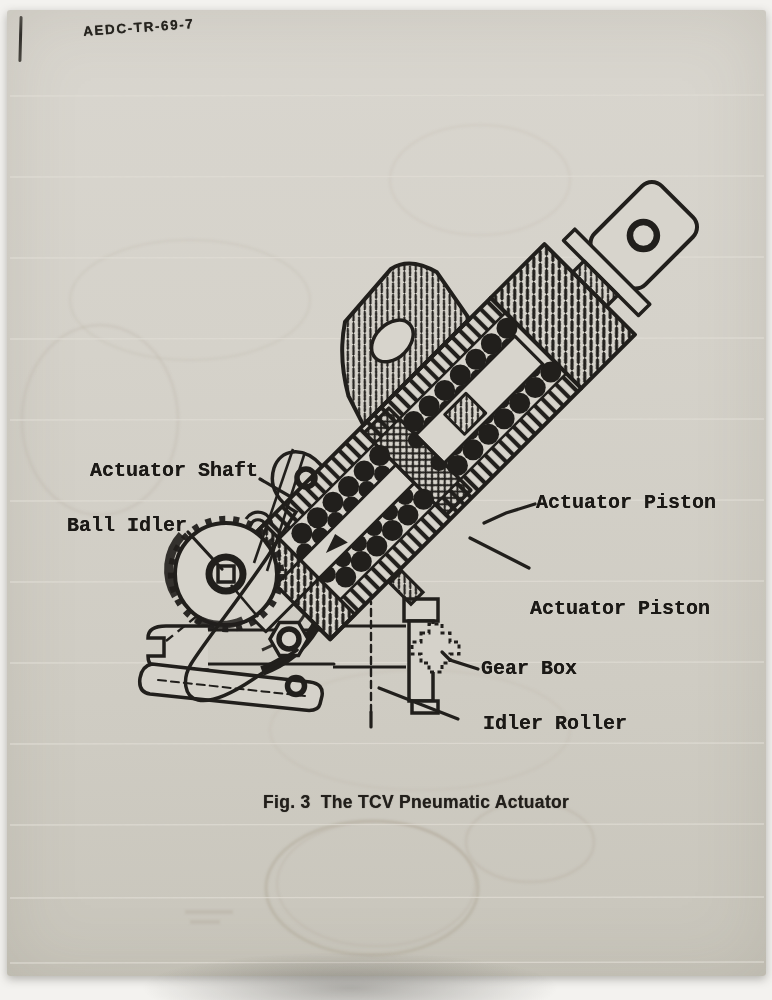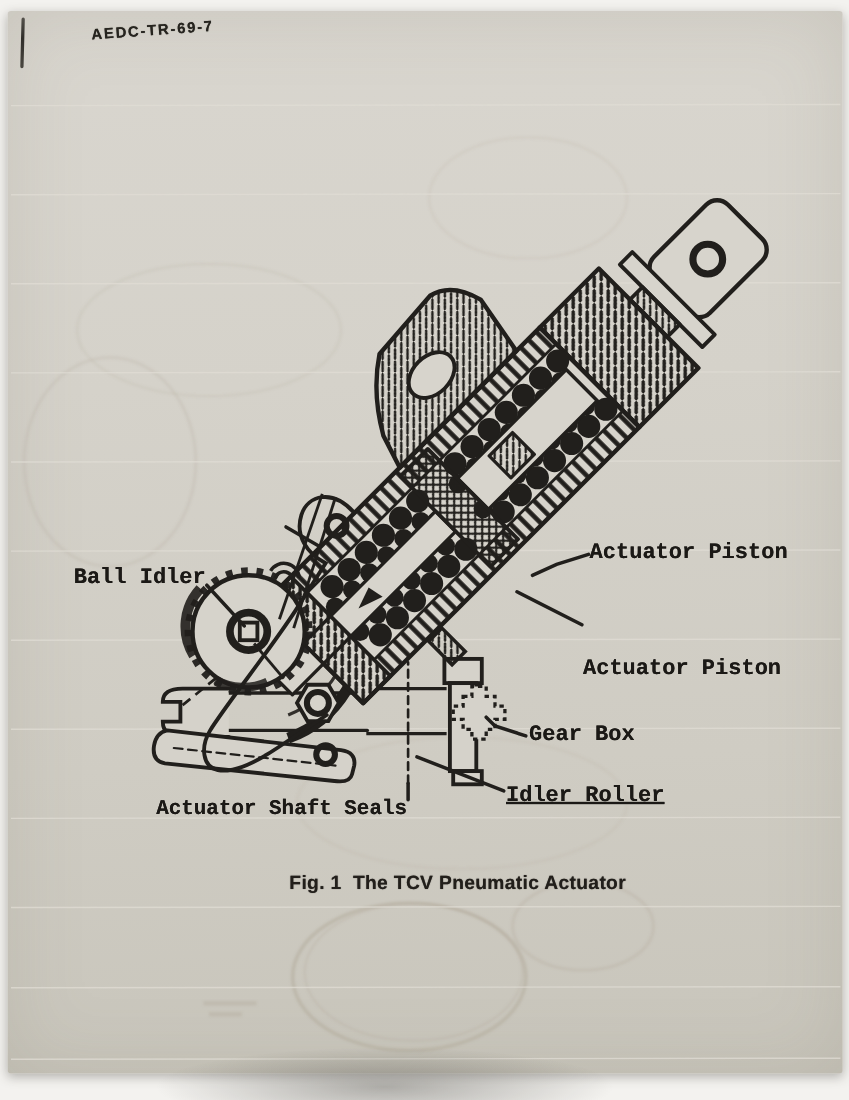--- a/index.html
+++ b/index.html
@@ -235,25 +235,25 @@
       <line x1="529" y1="568" x2="470" y2="538"></line>
       <polyline points="478,669 450,660 442,652"></polyline>
       <line x1="458" y1="719" x2="379" y2="688"></line>
       <line x1="371" y1="727" x2="371" y2="712"></line>
       <line x1="371" y1="712" x2="371" y2="602" stroke-width="2.4" stroke-dasharray="7 5"></line>
     </g>
   </svg>
 
   <div id="report-number">AEDC-TR-69-7</div>
 
+  <div class="lbl" style="left:90px;top:460px;">Actuator Shaft</div>
   <div class="lbl" style="left:67px;top:515px;">Ball Idler</div>
   <div class="lbl" style="left:536px;top:492px;">Actuator Piston</div>
   <div class="lbl" style="left:530px;top:556px;">
     <div>Actuator Piston</div>
   </div>
   <div class="lbl" style="left:481px;top:658px;text-align:right;">Gear Box</div>
-  <div class="lbl" style="left:460px;top:713px;text-decoration:underline;">Idler Roller</div>
-  <div class="lbl small" style="left:142px;top:725px;">Actuator Shaft Seals</div>
-
-  <div id="figure-caption">Fig. 1  The TCV Pneumatic Actuator</div>
+  <div class="lbl" style="left:483px;top:713px;">Idler Roller</div>
+
+  <div id="figure-caption">Fig. 3  The TCV Pneumatic Actuator</div>
 
   <div id="bottom-shadow"></div>
 </div>
 
 </body></html>

